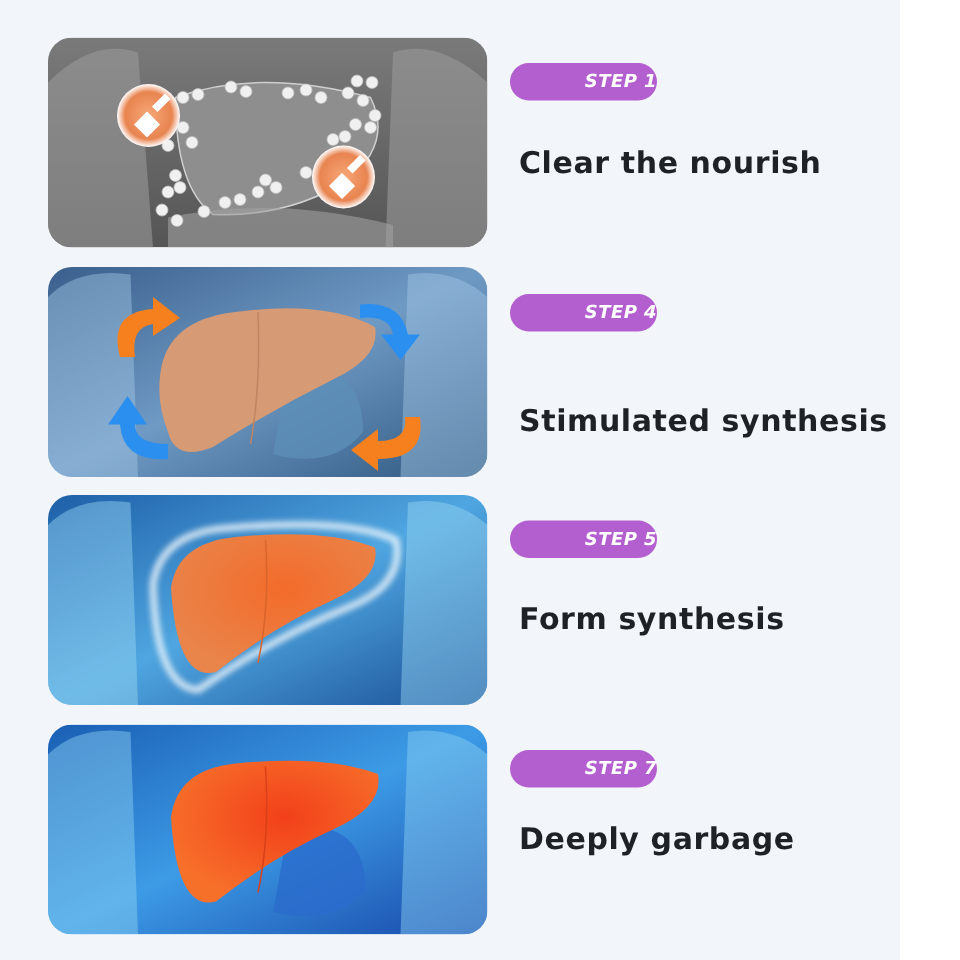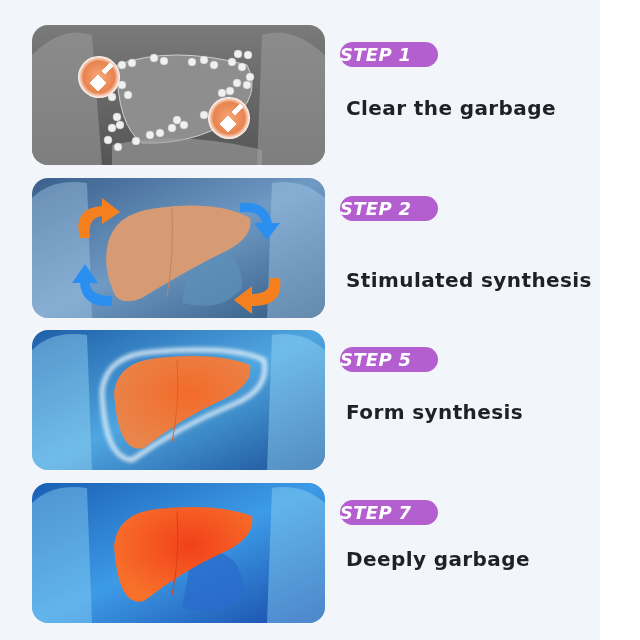--- a/index.html
+++ b/index.html
@@ -1,21 +1,21 @@
 <!DOCTYPE html>
 <html><head>
 <meta charset="utf-8">
 <style>
   html,body{margin:0;padding:0;}
   body{width:640px;height:640px;background:#ffffff;position:relative;overflow:hidden;font-family:"DejaVu Sans","Liberation Sans",sans-serif;}
   .panel{position:absolute;left:0;top:0;width:600px;height:640px;background:#f2f6fa;}
   .card{position:absolute;left:32px;width:293px;height:140px;border-radius:16px;overflow:hidden;}
   .card svg{display:block;width:100%;height:100%;}
   .badge{position:absolute;left:340px;width:98px;height:25px;border-radius:13px;background:#b45fd0;color:#fff;
-    font-family:"DejaVu Sans",sans-serif;font-weight:bold;font-style:italic;font-size:18px;line-height:25px;text-align:left;letter-spacing:0.3px;}
+    font-family:"DejaVu Sans",sans-serif;font-weight:bold;font-style:italic;font-size:12px;line-height:25px;text-align:right;letter-spacing:0.3px;}
   .title{position:absolute;left:346px;color:#1e2126;font-family:"DejaVu Sans",sans-serif;font-weight:bold;font-size:20px;letter-spacing:0.4px;white-space:nowrap;}
 </style>
 </head>
 <body>
 
 <div class="panel"></div>
 
 <div class="card" style="top:25px">
   <svg viewBox="0 0 293 140" preserveAspectRatio="none">
     <defs>
@@ -143,22 +143,22 @@
     <rect width="293" height="140" fill="url(#g4)"></rect>
     <path d="M0 20 Q20 0 55 5 L60 140 L0 140Z" fill="#8fd2f4" opacity="0.45"></path>
     <path d="M293 20 Q270 0 240 5 L235 140 L293 140Z" fill="#8fd2f4" opacity="0.45"></path>
     <path d="M160 70 Q210 60 212 110 Q190 135 150 125Z" fill="#2a6ccc" opacity="0.8"></path>
     <path d="M82 62 Q86 30 125 26 Q185 20 220 33 Q224 55 190 70 Q150 88 112 118 Q86 125 82 62Z" fill="url(#l4)"></path>
     <path d="M145 28 Q148 75 140 112" stroke="#d9401a" stroke-width="1" fill="none"></path>
   </svg>
 </div>
 
 <div class="badge" style="top:42px">STEP 1</div>
-<div class="title" style="top:96px">Clear the garbage</div>
+<div class="title" style="top:96px">Clear the nourish</div>
 
-<div class="badge" style="top:196px">STEP 2</div>
+<div class="badge" style="top:196px">STEP 4</div>
 <div class="title" style="top:268px">Stimulated synthesis</div>
 
 <div class="badge" style="top:347px">STEP 5</div>
 <div class="title" style="top:400px">Form synthesis</div>
 
 <div class="badge" style="top:500px">STEP 7</div>
 <div class="title" style="top:547px">Deeply garbage</div>
 
 </body></html>

